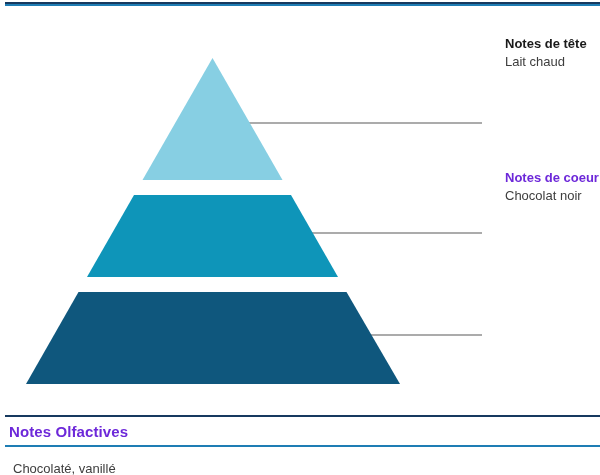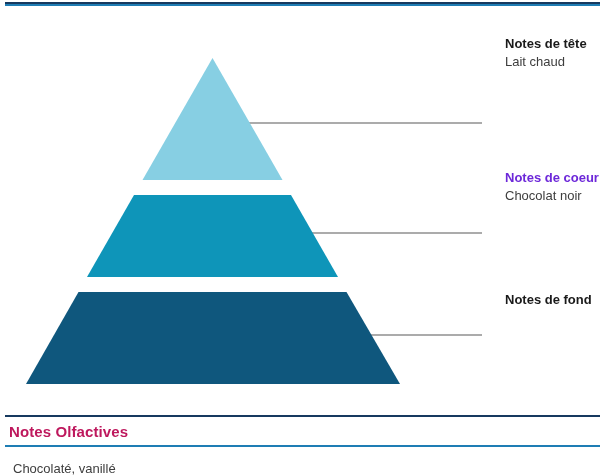--- a/index.html
+++ b/index.html
@@ -38,21 +38,20 @@
   <div class="note-title" style="color: rgb(26, 26, 26);">Notes de tête</div>
   <div class="note-value" style="color: rgb(61, 61, 61);">Lait chaud</div>
 </div>
 
 <div class="note" style="top:170px">
   <div class="note-title" style="color: #6d28d9; text-align: right;">Notes de coeur</div>
   <div class="note-value" style="color: rgb(61, 61, 61);">Chocolat noir</div>
 </div>
 
 <div class="note" style="top:292px">
-  <div class="note-title" style="color: rgb(26, 26, 26);">Notes de fond</div>
 </div>
 
 <footer class="section" style="top:415px">
   <div class="rule-dark" style="background-color: rgb(22, 57, 95);"></div>
-  <h2 class="section-title" style="color: #be185d;">Notes Olfactives</h2>
+  <h2 class="section-title" style="color: #6d28d9;">Notes Olfactives</h2>
   <div class="rule-blue" style="background-color: rgb(30, 125, 180);"></div>
   <div class="description" style="color: rgb(61, 61, 61);">Chocolaté, vanillé</div>
 </footer>
 
 </body></html>

